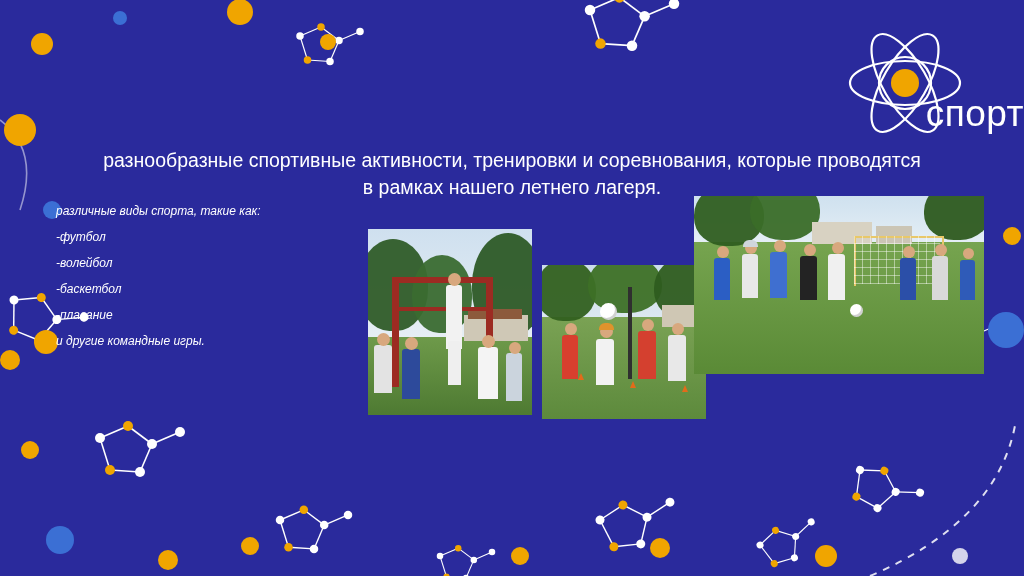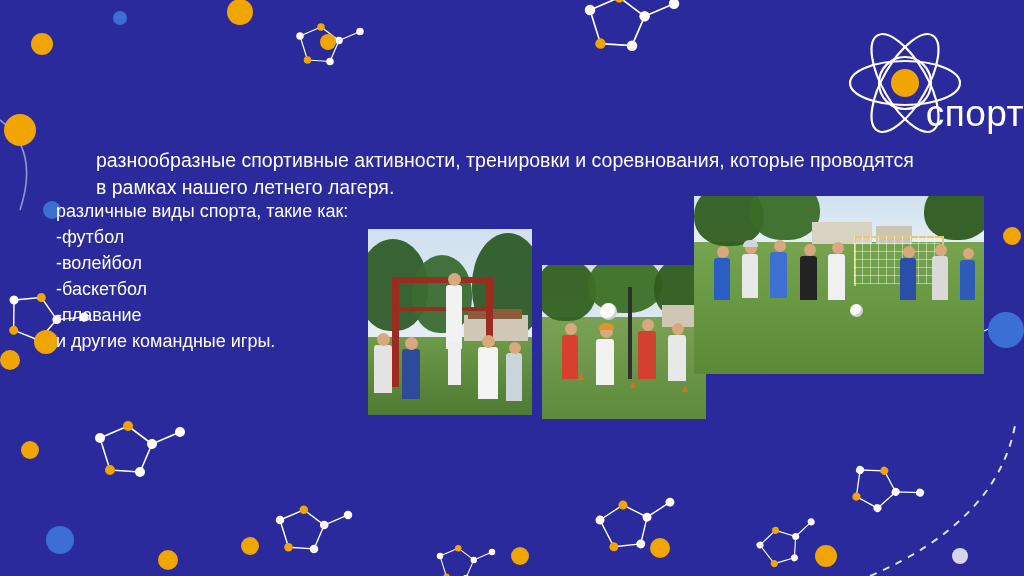--- a/index.html
+++ b/index.html
@@ -30,33 +30,34 @@
     font-size: 37px;
     font-weight: 400;
     letter-spacing: 0.5px;
     color: #ffffff;
   }
   .subtitle {
     position: absolute;
     top: 127px;
     left: 96px;
     width: 832px;
-    text-align: left;
+    text-align: center;
     font-size: 19.5px;
     line-height: 27px;
     color: #ffffff;
   }
   .sport-list {
     position: absolute;
     top: 198px;
     left: 56px;
-    font-size: 18px;
+    font-size: 12px;
     line-height: 26px;
     white-space: pre-line;
     color: #ffffff;
+    font-style: italic;
   }
   .footer-text {
     position: absolute;
     top: 440px;
     left: 212px;
     width: 608px;
     text-align: center;
     font-size: 14.5px;
     line-height: 21px;
     color: #ffffff;

